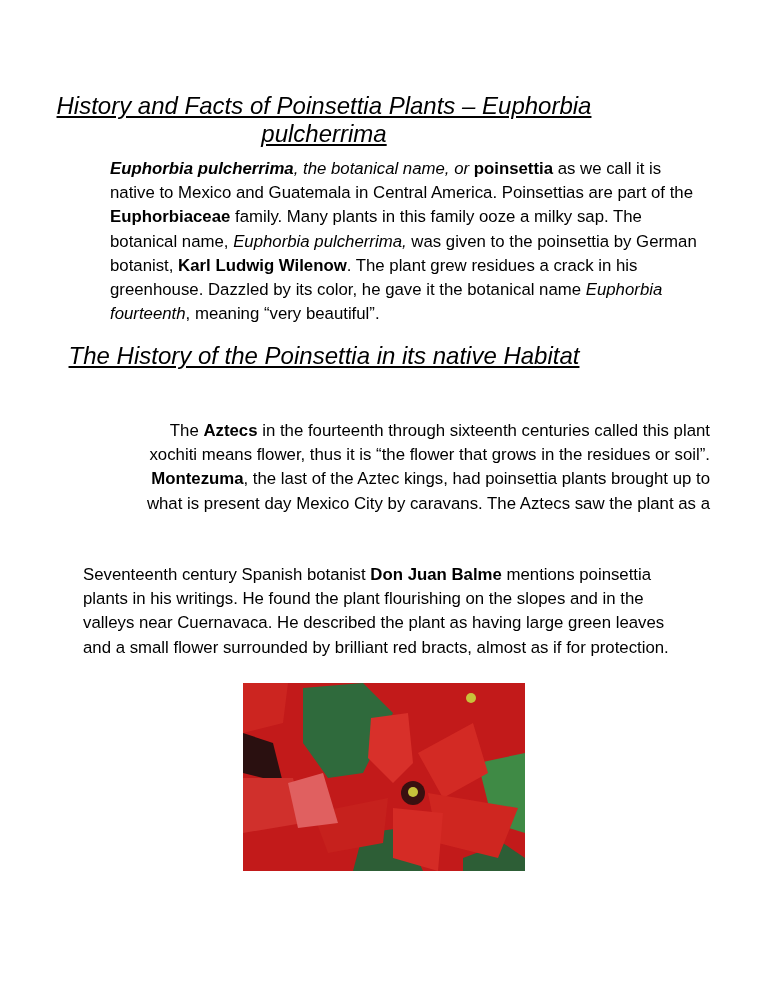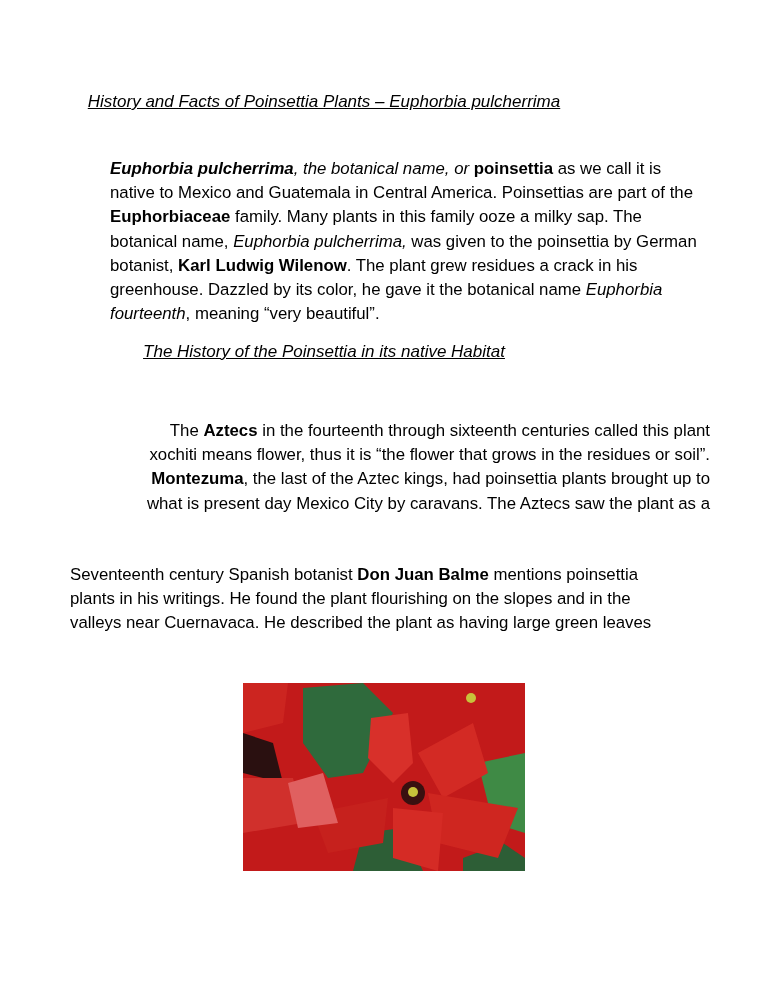--- a/index.html
+++ b/index.html
@@ -1,25 +1,25 @@
 <!DOCTYPE html>
 <html><head>
   <meta charset="utf-8">
   <style>
     html, body { margin: 0; padding: 0; background: #ffffff; }
     body { width: 768px; height: 994px; position: relative; overflow: hidden;
            font-family: "Liberation Sans", sans-serif; color: #000; }
     .title { position: absolute; left: 0; width: 648px; text-align: center;
-             font-style: italic; text-decoration: underline; font-size: 17px; }
+             font-style: italic; text-decoration: underline; font-size: 24px; }
     #t1 { top: 92px; }
     #t2 { top: 342px; }
     .para { position: absolute; left: 70px; width: 640px; font-size: 16.8px; line-height: 24.2px; }
     #p1 { top: 157px; margin-left: 40px; }
     #p2 { top: 419px; text-align: right; }
-    #p3 { top: 563px; }
+    #p3 { top: 563px; margin-left: 13px; }
     .line { white-space: nowrap; display: block; }
     b { font-weight: bold; }
     i { font-style: italic; }
     .photo { position: absolute; left: 243px; top: 683px; width: 282px; height: 188px; overflow: hidden;
              background: #c8171a; }
   </style>
 </head>
 <body>
 
 <div id="t1" class="title">History and Facts of Poinsettia Plants – Euphorbia pulcherrima</div>
@@ -40,20 +40,21 @@
   <span class="line"><span>The </span><b>Aztecs</b><span> in the fourteenth through sixteenth centuries called this plant</span></span>
   <span class="line">xochiti means flower, thus it is “the flower that grows in the residues or soil”.</span>
   <span class="line"><b>Montezuma</b><span>, the last of the Aztec kings, had poinsettia plants brought up to</span></span>
   <span class="line">what is present day Mexico City by caravans. The Aztecs saw the plant as a</span>
 </div>
 
 <div id="p3" class="para">
   <span class="line"><span>Seventeenth century Spanish botanist </span><b>Don Juan Balme</b><span> mentions poinsettia</span></span>
   <span class="line">plants in his writings. He found the plant flourishing on the slopes and in the</span>
   <span class="line">valleys near Cuernavaca. He described the plant as having large green leaves</span>
+  <span class="line">and a small flower surrounded by brilliant red bracts, almost as if for protection.</span>
 </div>
 
 <div class="photo">
   <svg width="282" height="188" viewBox="0 0 282 188" xmlns="http://www.w3.org/2000/svg">
     <rect width="282" height="188" fill="#c21a1a"></rect>
     <path d="M0 50 L30 60 L40 100 L0 90 Z" fill="#2a1010"></path>
     <path d="M60 5 L120 0 L150 30 L120 90 L85 95 L60 60 Z" fill="#2f6a3c"></path>
     <path d="M235 80 L282 70 L282 150 L250 140 Z" fill="#3f8a45"></path>
     <path d="M110 188 L120 150 L160 145 L180 188 Z" fill="#2d5e36"></path>
     <path d="M220 175 L260 160 L282 175 L282 188 L220 188 Z" fill="#2d5e36"></path>

